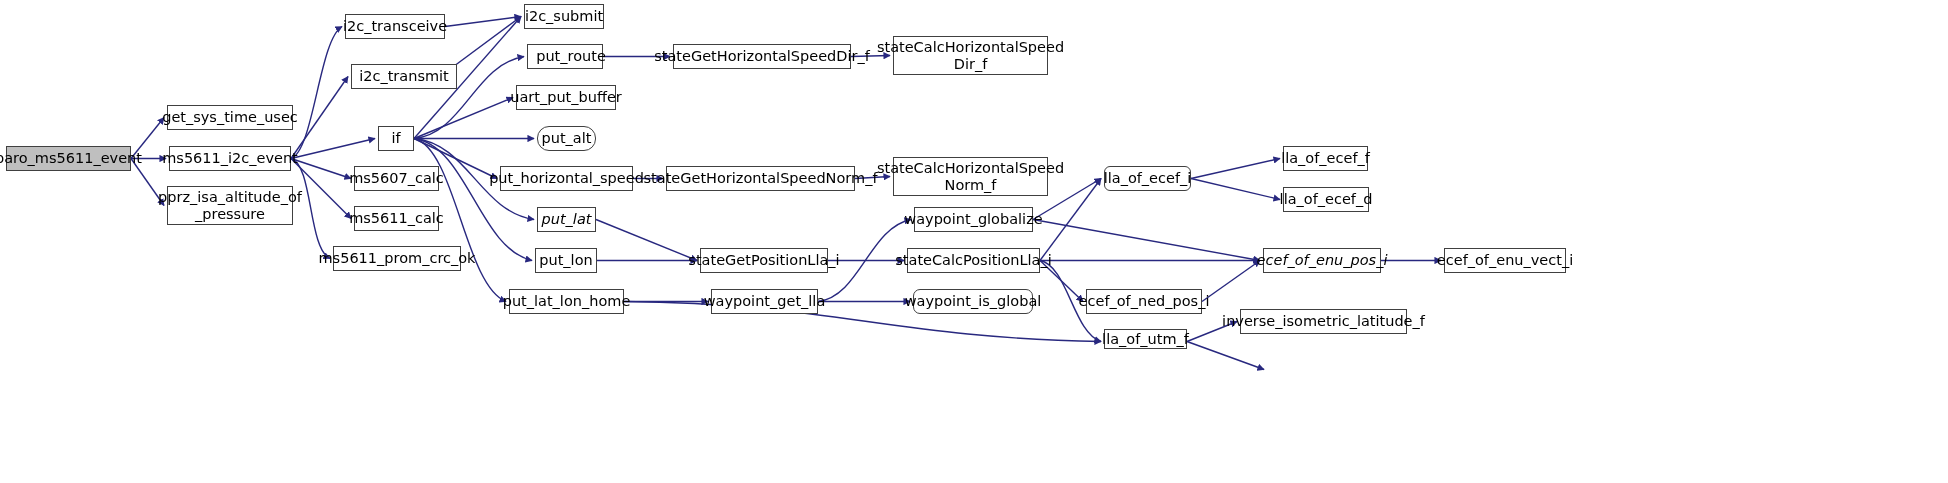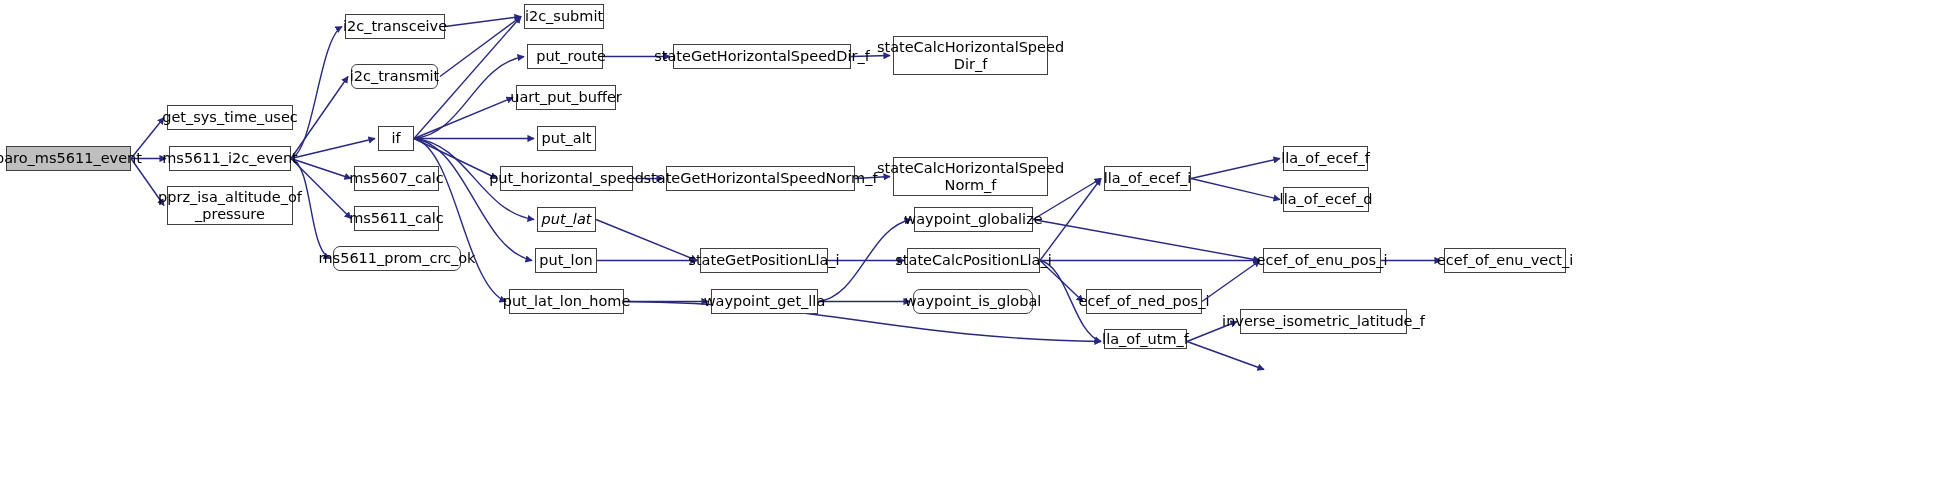--- a/index.html
+++ b/index.html
@@ -76,45 +76,45 @@
       <path d="M 1381 260.5 L 1441 260.5" fill="none" stroke="#28287f" stroke-width="1.4" marker-end="url(#arrow)"></path>
       <path d="M 1187 341.5 L 1237 321.5" fill="none" stroke="#28287f" stroke-width="1.4" marker-end="url(#arrow)"></path>
       <path d="M 1187 341.5 L 1264 369.5" fill="none" stroke="#28287f" stroke-width="1.4" marker-end="url(#arrow)"></path>
     </svg>
 <div class="node root" style="left: 6px; top: 146px; width: 125px; height: 25px;">baro_ms5611_event</div>
     <div class="node" style="left: 167px; top: 105px; width: 126px; height: 25px;">get_sys_time_usec</div>
     <div class="node" style="left: 169px; top: 146px; width: 122px; height: 25px;">ms5611_i2c_event</div>
     <div class="node" style="left: 167px; top: 186px; width: 126px; height: 39px;">pprz_isa_altitude_of
 _pressure</div>
     <div class="node" style="left: 345px; top: 14px; width: 100px; height: 25px;">i2c_transceive</div>
-    <div class="node" style="left: 351px; top: 64px; width: 87px; height: 25px; border-radius: 6px;">i2c_transmit</div>
+    <div class="node" style="left: 351px; top: 64px; width: 106px; height: 25px;">i2c_transmit</div>
     <div class="node" style="left: 378px; top: 126px; width: 36px; height: 25px;">if</div>
     <div class="node" style="left: 354px; top: 166px; width: 85px; height: 25px;">ms5607_calc</div>
     <div class="node" style="left: 354px; top: 206px; width: 85px; height: 25px;">ms5611_calc</div>
-    <div class="node" style="left: 333px; top: 246px; width: 128px; height: 25px; border-radius: 7px;">ms5611_prom_crc_ok</div>
+    <div class="node" style="left: 333px; top: 246px; width: 128px; height: 25px;">ms5611_prom_crc_ok</div>
     <div class="node" style="left: 524px; top: 4px; width: 80px; height: 25px;">i2c_submit</div>
     <div class="node" style="left: 527px; top: 44px; width: 76px; height: 25px; padding-left: 12px;">put_route</div>
     <div class="node" style="left: 516px; top: 85px; width: 100px; height: 25px;">uart_put_buffer</div>
-    <div class="node" style="left: 537px; top: 126px; width: 59px; height: 25px;">put_alt</div>
+    <div class="node" style="left: 537px; top: 126px; width: 59px; height: 25px; border-radius: 12px;">put_alt</div>
     <div class="node" style="left: 500px; top: 166px; width: 133px; height: 25px;">put_horizontal_speed</div>
     <div class="node" style="left: 537px; top: 207px; width: 59px; height: 25px; font-style: italic;">put_lat</div>
     <div class="node" style="left: 535px; top: 248px; width: 62px; height: 25px;">put_lon</div>
     <div class="node" style="left: 509px; top: 289px; width: 115px; height: 25px;">put_lat_lon_home</div>
     <div class="node" style="left: 673px; top: 44px; width: 178px; height: 25px;">stateGetHorizontalSpeedDir_f</div>
     <div class="node" style="left: 666px; top: 166px; width: 189px; height: 25px;">stateGetHorizontalSpeedNorm_f</div>
     <div class="node" style="left: 700px; top: 248px; width: 128px; height: 25px;">stateGetPositionLla_i</div>
     <div class="node" style="left: 711px; top: 289px; width: 107px; height: 25px;">waypoint_get_lla</div>
     <div class="node" style="left: 893px; top: 36px; width: 155px; height: 39px;">stateCalcHorizontalSpeed
 Dir_f</div>
     <div class="node" style="left: 893px; top: 157px; width: 155px; height: 39px;">stateCalcHorizontalSpeed
 Norm_f</div>
     <div class="node" style="left: 914px; top: 207px; width: 119px; height: 25px;">waypoint_globalize</div>
     <div class="node" style="left: 907px; top: 248px; width: 133px; height: 25px;">stateCalcPositionLla_i</div>
     <div class="node" style="left: 913px; top: 289px; width: 120px; height: 25px; border-radius: 7px;">waypoint_is_global</div>
-    <div class="node" style="left: 1104px; top: 166px; width: 87px; height: 25px;">lla_of_ecef_i</div>
+    <div class="node" style="left: 1104px; top: 166px; width: 87px; height: 25px; border-radius: 6px;">lla_of_ecef_i</div>
     <div class="node" style="left: 1086px; top: 289px; width: 116px; height: 25px;">ecef_of_ned_pos_i</div>
     <div class="node" style="left: 1104px; top: 329px; width: 83px; height: 20px;">lla_of_utm_f</div>
     <div class="node" style="left: 1283px; top: 146px; width: 85px; height: 25px;">lla_of_ecef_f</div>
     <div class="node" style="left: 1283px; top: 187px; width: 86px; height: 25px;">lla_of_ecef_d</div>
-    <div class="node" style="left: 1263px; top: 248px; width: 118px; height: 25px;">ecef_of_enu_pos_i</div>
+    <div class="node" style="left: 1263px; top: 248px; width: 118px; height: 25px; font-style: italic;">ecef_of_enu_pos_i</div>
     <div class="node" style="left: 1240px; top: 309px; width: 167px; height: 25px;">inverse_isometric_latitude_f</div>
     <div class="node" style="left: 1444px; top: 248px; width: 122px; height: 25px;">ecef_of_enu_vect_i</div>
   </div>
 
 </body></html>

